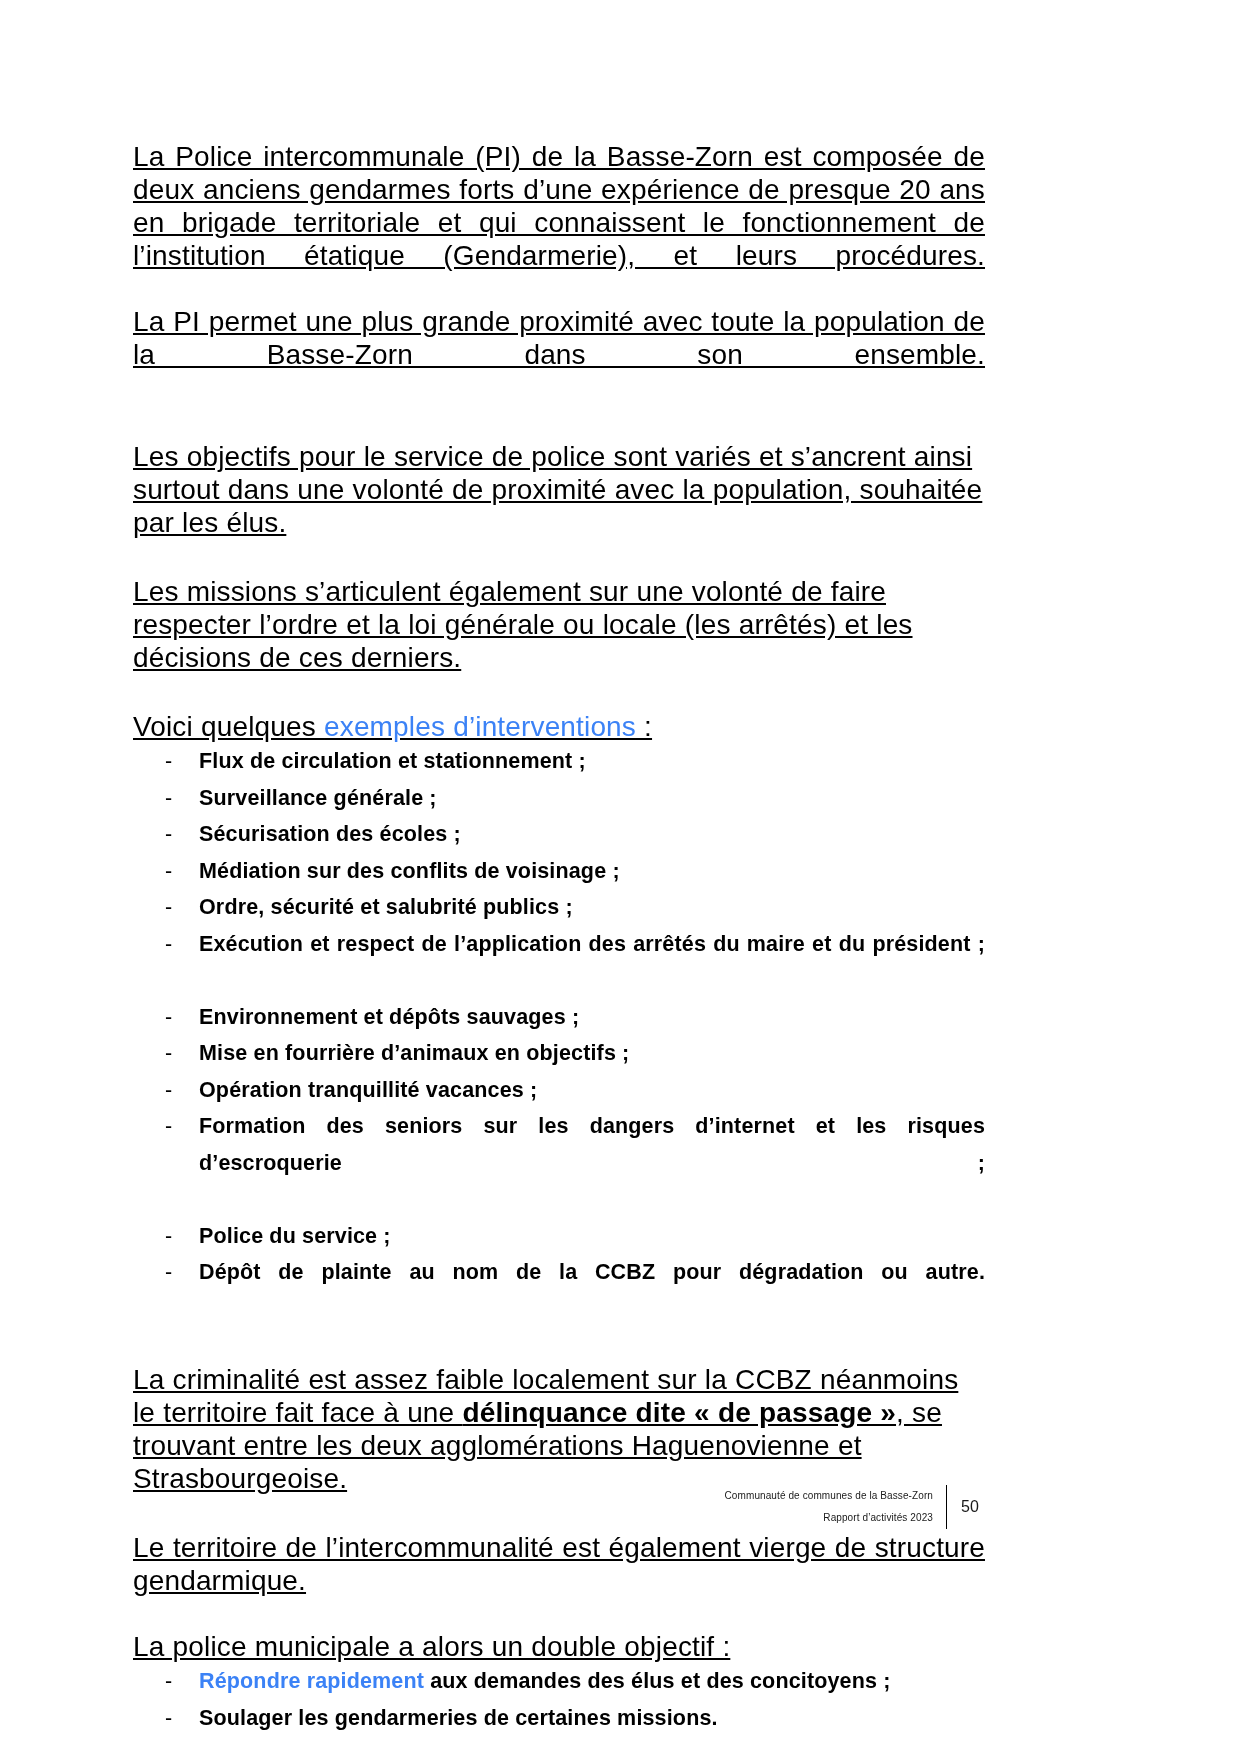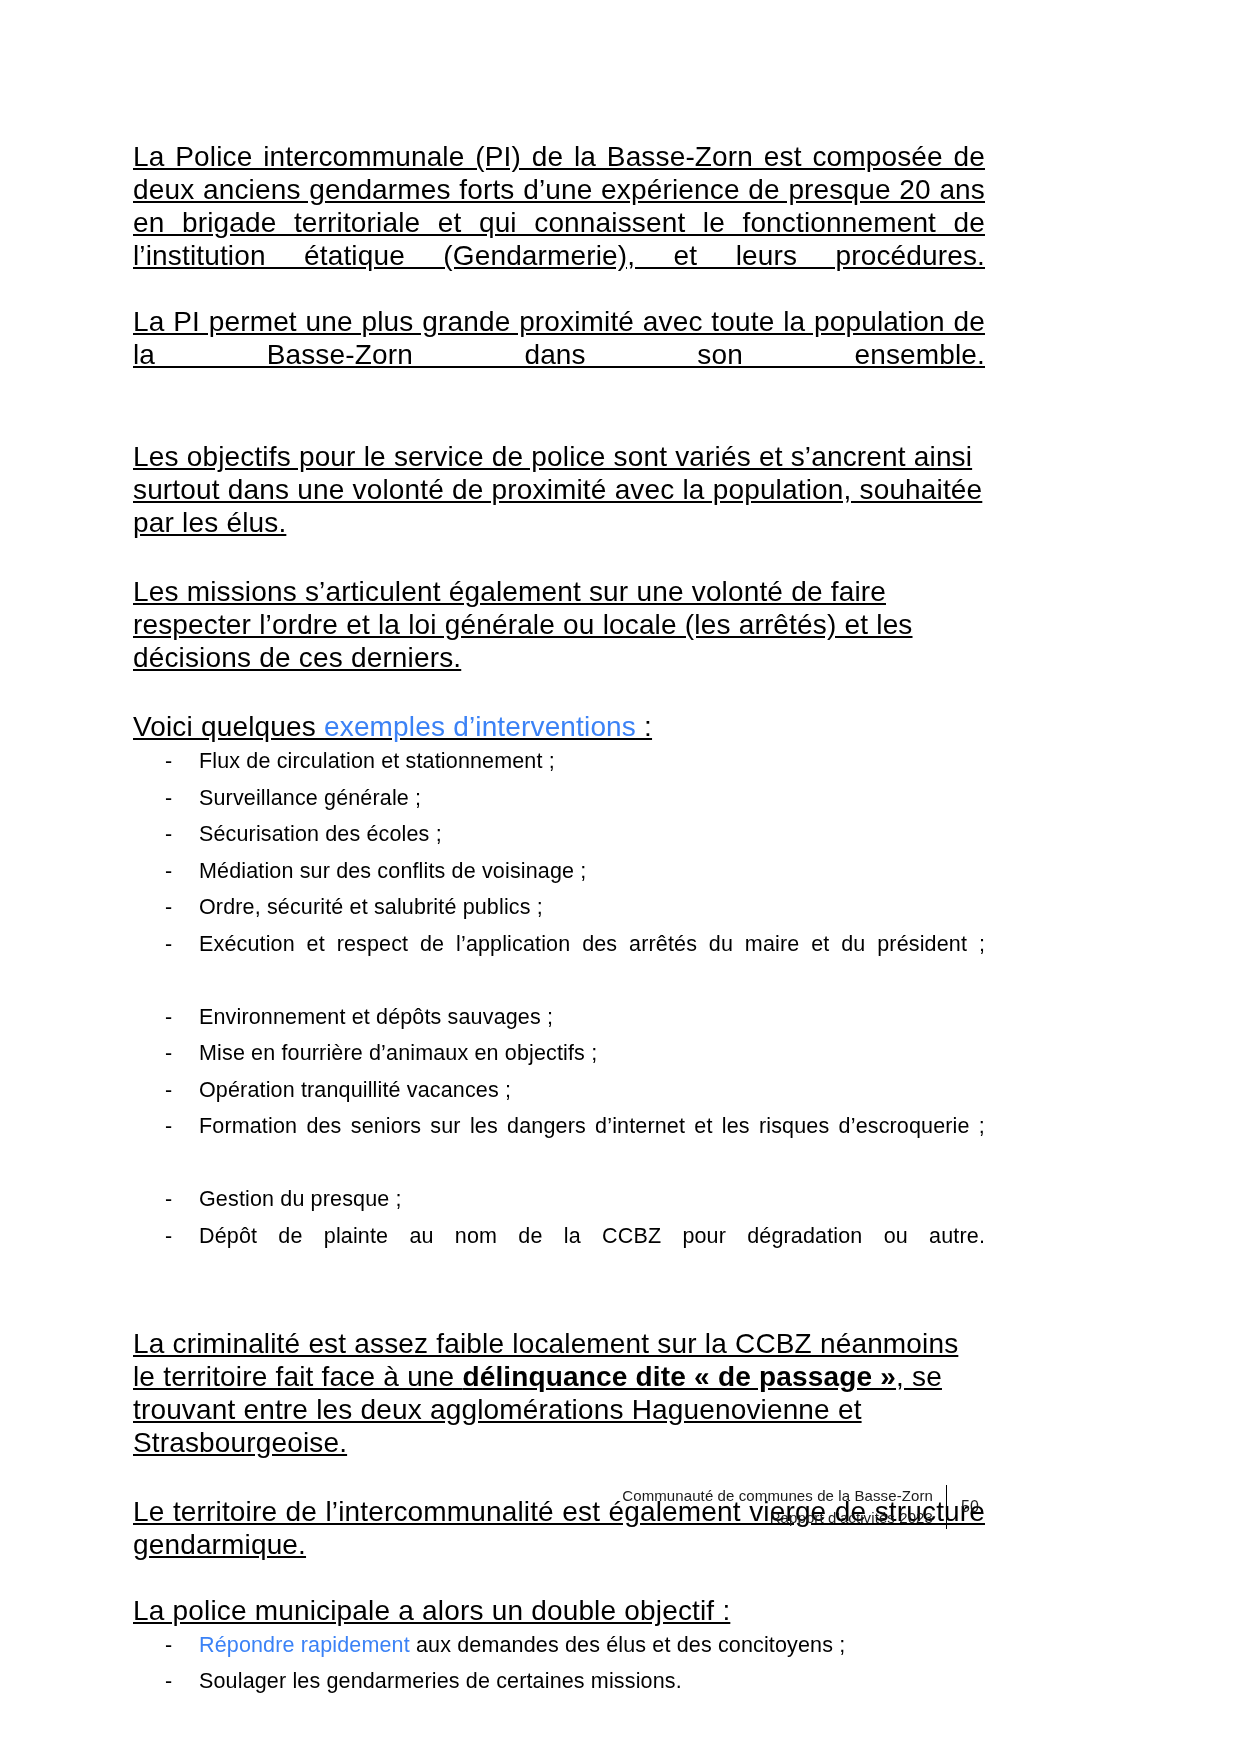--- a/index.html
+++ b/index.html
@@ -84,41 +84,42 @@
   .li-dash {
     position: absolute;
     left: 32px;
     top: 0;
     font-size: 21.5px;
     line-height: 36.5px;
     color: #000000;
   }
   .li-text {
     display: block;
+    font-weight: bold;
   }
 
   
   .footer {
     position: absolute;
     left: 0;
     right: 0;
     bottom: 0;
     height: 120px;
   }
   .footer-inner {
     position: absolute;
     right: 255px;
     bottom: 225px;
     display: flex;
     align-items: center;
     gap: 0;
   }
   .footer-text {
     text-align: right;
-    font-size: 15px;
+    font-size: 10px;
     line-height: 22px;
     color: #1a1a1a;
     letter-spacing: 0.1px;
     padding-right: 13px;
   }
   .footer-text div { white-space: nowrap; }
   .footer-rule {
     width: 1px;
     height: 44px;
     background: #000000;
@@ -190,21 +191,21 @@
       <li class="list-item">
         <span class="li-dash">-</span>
         <span class="li-text">Opération tranquillité vacances ;</span>
       </li>
       <li class="list-item justify">
         <span class="li-dash">-</span>
         <span class="li-text">Formation des seniors sur les dangers d’internet et les risques d’escroquerie ;</span>
       </li>
       <li class="list-item">
         <span class="li-dash">-</span>
-        <span class="li-text">Gestion du presque ;</span>
+        <span class="li-text">Police du service ;</span>
       </li>
       <li class="list-item justify">
         <span class="li-dash">-</span>
         <span class="li-text">Dépôt de plainte au nom de la CCBZ pour dégradation ou autre.</span>
       </li>
     </ul>
 
     <div class="gap-md"></div>
 
     <p class="para"><span>La criminalité est assez faible localement sur la CCBZ néanmoins le territoire fait face à une </span><span class="bold">délinquance dite « de passage »</span><span>, se trouvant entre les deux agglomérations Haguenovienne et Strasbourgeoise.</span></p>

